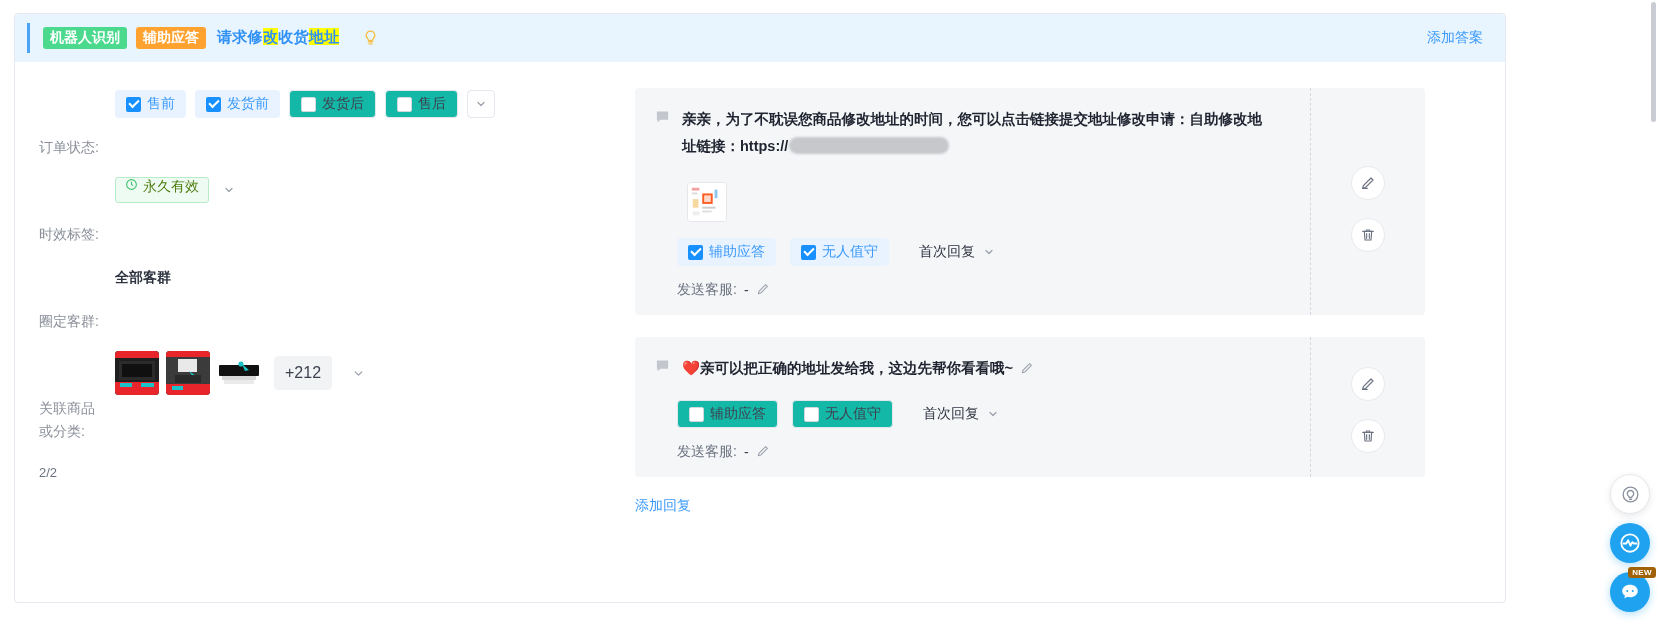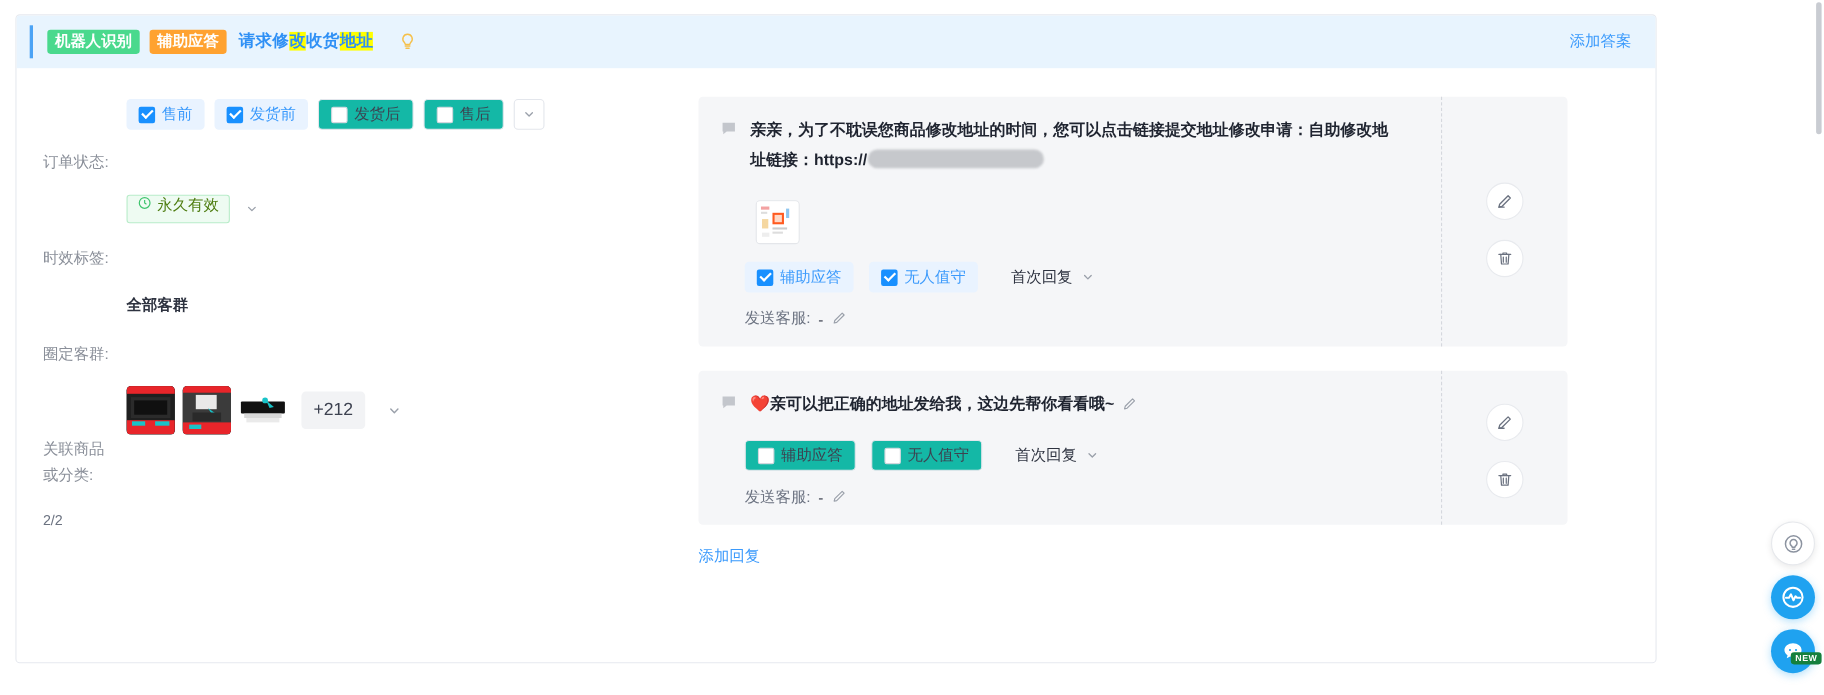--- a/index.html
+++ b/index.html
@@ -217,23 +217,23 @@
   }
   .fw {
     width: 40px; height: 40px; border-radius: 50%;
     display: flex; align-items: center; justify-content: center;
     cursor: pointer; position: relative;
   }
   .fw.white { background: #fff; border: 1px solid #e6e8ec; box-shadow: 0 2px 7px rgba(0,0,0,.09); }
   .fw.blue { background: #1fa2f0; box-shadow: 0 2px 8px rgba(31,162,240,.35); }
   .new-badge {
     position: absolute; right: -6px; top: -5px;
-    background: #15803d; color: #fff;
+    background: #a16207; color: #fff;
     font-size: 8px; font-weight: 700;
-    padding: 1px 4px; border-radius: 3px; letter-spacing: .4px; margin-top: 26px;
+    padding: 1px 4px; border-radius: 3px; letter-spacing: .4px;
   }
   
   .scroll-stub {
     position: absolute; right: 2px; top: 2px;
     width: 5px; height: 120px; background: #c9ccd2; border-radius: 3px;
   }
 </style>
 </head>
 <body>
 

